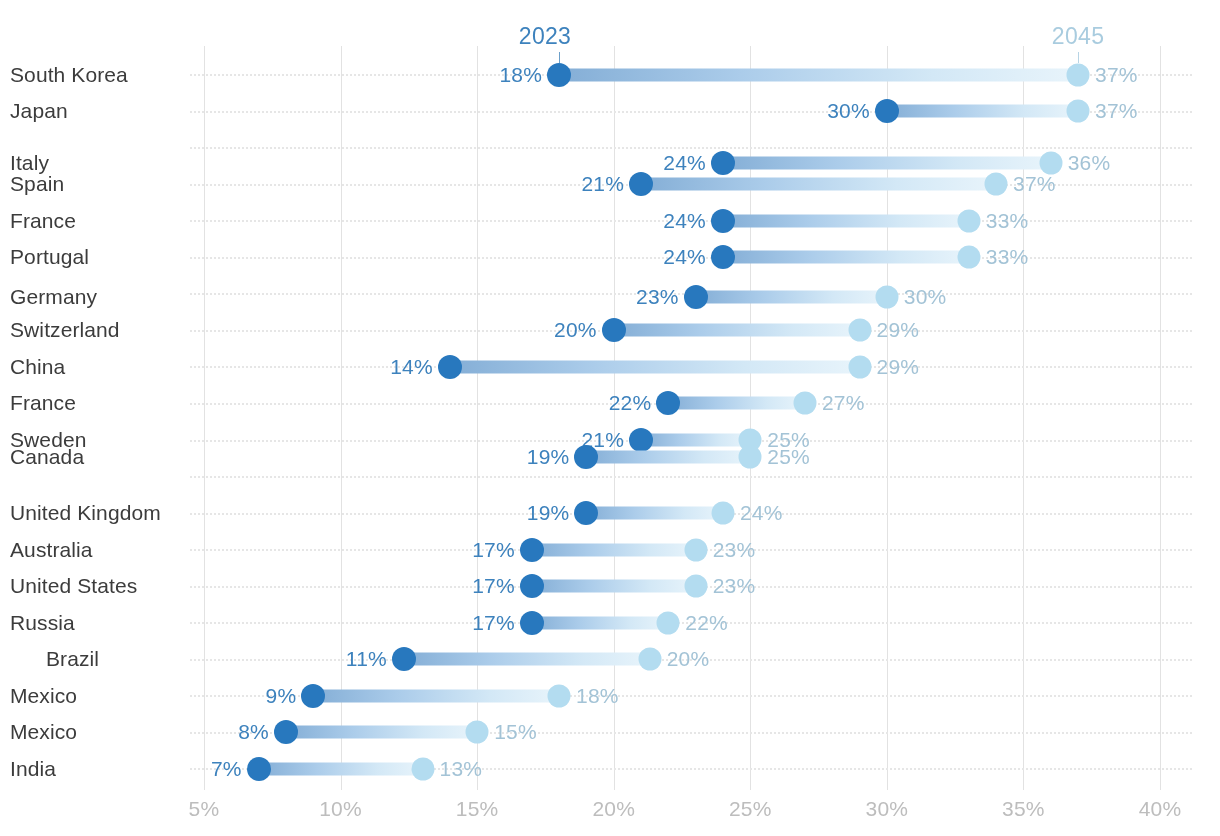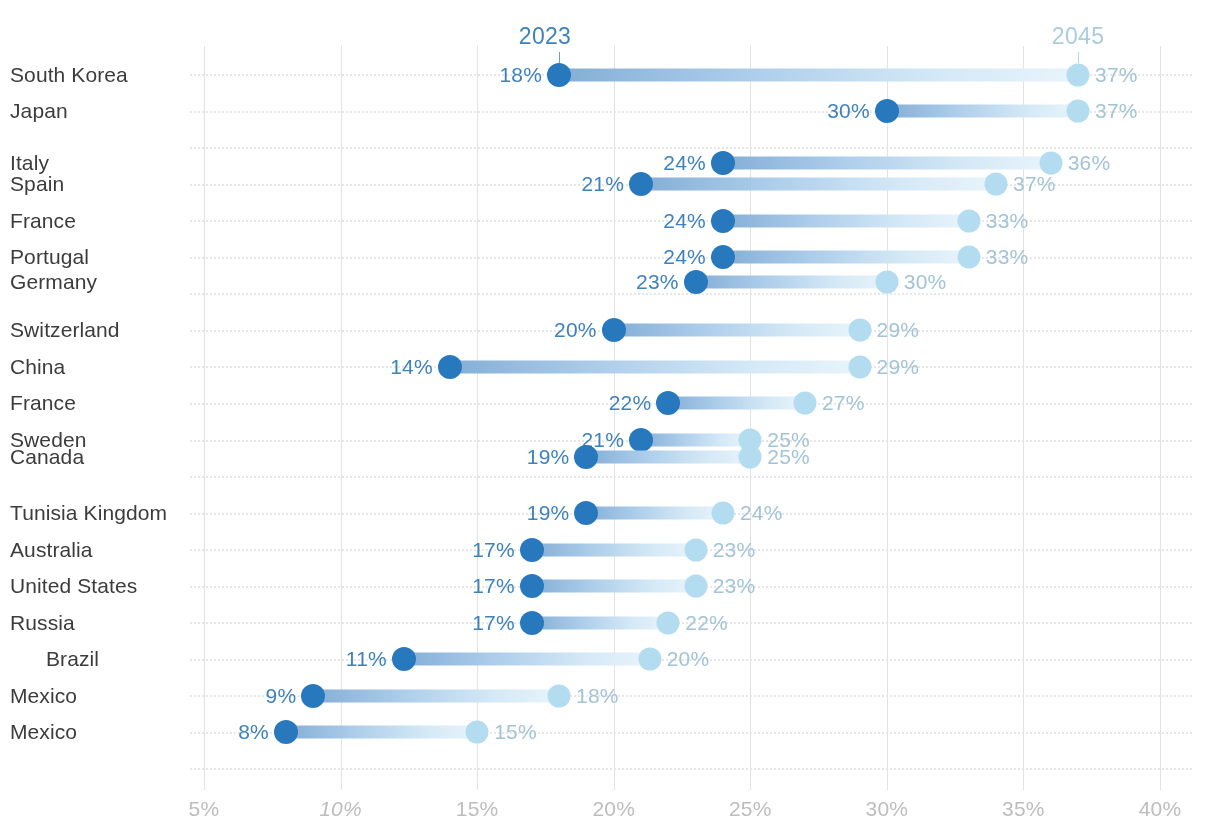--- a/index.html
+++ b/index.html
@@ -136,21 +136,21 @@
   }
 </style>
 </head>
 <body>
 
 <div id="chart-root">
   <div class="plot-area" id="plot-area">
       <div class="vgrid" style="left: 204px;"></div>
       <div class="xtick" style="left: 204px;">5%</div>
       <div class="vgrid" style="left: 340.571px;"></div>
-      <div class="xtick" style="left: 340.571px; font-style: italic;">10%</div>
+      <div class="xtick" style="left: 340.571px;">10%</div>
       <div class="vgrid" style="left: 477.143px;"></div>
       <div class="xtick" style="left: 477.143px;">15%</div>
       <div class="vgrid" style="left: 613.714px;"></div>
       <div class="xtick" style="left: 613.714px;">20%</div>
       <div class="vgrid" style="left: 750.286px;"></div>
       <div class="xtick" style="left: 750.286px;">25%</div>
       <div class="vgrid" style="left: 886.857px;"></div>
       <div class="xtick" style="left: 886.857px;">30%</div>
       <div class="vgrid" style="left: 1023.43px;"></div>
       <div class="xtick" style="left: 1023.43px;">35%</div>
@@ -208,21 +208,21 @@
       <div class="hgrid" style="top: 256.75px;"></div>
       <div class="row" style="top: 238.75px;">
         <div class="country-label">Portugal</div>
         <div class="connector" style="left: 722.971px; width: 245.829px;"></div>
         <div class="dot start" style="left: 722.971px;"></div>
         <div class="dot end" style="left: 968.8px;"></div>
         <div class="val start" style="right: 514.029px;">24%</div>
         <div class="val end" style="left: 985.8px;">33%</div>
       </div>
       <div class="hgrid" style="top: 293.3px;"></div>
-      <div class="row" style="top: 263px;">
+      <div class="row" style="top: 278px;">
         <div class="country-label">Germany</div>
         <div class="connector" style="left: 695.657px; width: 191.2px;"></div>
         <div class="dot start" style="left: 695.657px;"></div>
         <div class="dot end" style="left: 886.857px;"></div>
         <div class="val start" style="right: 541.343px;">23%</div>
         <div class="val end" style="left: 903.857px;">30%</div>
       </div>
       <div class="hgrid" style="top: 329.85px;"></div>
       <div class="row" style="top: 311.85px;">
         <div class="country-label">Switzerland</div>
@@ -263,21 +263,21 @@
       <div class="row" style="top: 438px;">
         <div class="country-label">Canada</div>
         <div class="connector" style="left: 586.4px; width: 163.886px;"></div>
         <div class="dot start" style="left: 586.4px;"></div>
         <div class="dot end" style="left: 750.286px;"></div>
         <div class="val start" style="right: 650.6px;">19%</div>
         <div class="val end" style="left: 767.286px;">25%</div>
       </div>
       <div class="hgrid" style="top: 512.6px;"></div>
       <div class="row" style="top: 494.6px;">
-        <div class="country-label">Tunisia Kingdom</div>
+        <div class="country-label">United Kingdom</div>
         <div class="connector" style="left: 586.4px; width: 136.571px;"></div>
         <div class="dot start" style="left: 586.4px;"></div>
         <div class="dot end" style="left: 722.971px;"></div>
         <div class="val start" style="right: 650.6px;">19%</div>
         <div class="val end" style="left: 739.971px;">24%</div>
       </div>
       <div class="hgrid" style="top: 549.15px;"></div>
       <div class="row" style="top: 531.15px;">
         <div class="country-label">Australia</div>
         <div class="connector" style="left: 531.771px; width: 163.886px;"></div>
@@ -325,14 +325,22 @@
       <div class="hgrid" style="top: 731.9px;"></div>
       <div class="row" style="top: 713.9px;">
         <div class="country-label">Mexico</div>
         <div class="connector" style="left: 285.943px; width: 191.2px;"></div>
         <div class="dot start" style="left: 285.943px;"></div>
         <div class="dot end" style="left: 477.143px;"></div>
         <div class="val start" style="right: 951.057px;">8%</div>
         <div class="val end" style="left: 494.143px;">15%</div>
       </div>
       <div class="hgrid" style="top: 768.45px;"></div>
+      <div class="row" style="top: 750.45px;">
+        <div class="country-label">India</div>
+        <div class="connector" style="left: 258.629px; width: 163.886px;"></div>
+        <div class="dot start" style="left: 258.629px;"></div>
+        <div class="dot end" style="left: 422.514px;"></div>
+        <div class="val start" style="right: 978.371px;">7%</div>
+        <div class="val end" style="left: 439.514px;">13%</div>
+      </div>
     </div>
 </div>
 
 </body></html>

